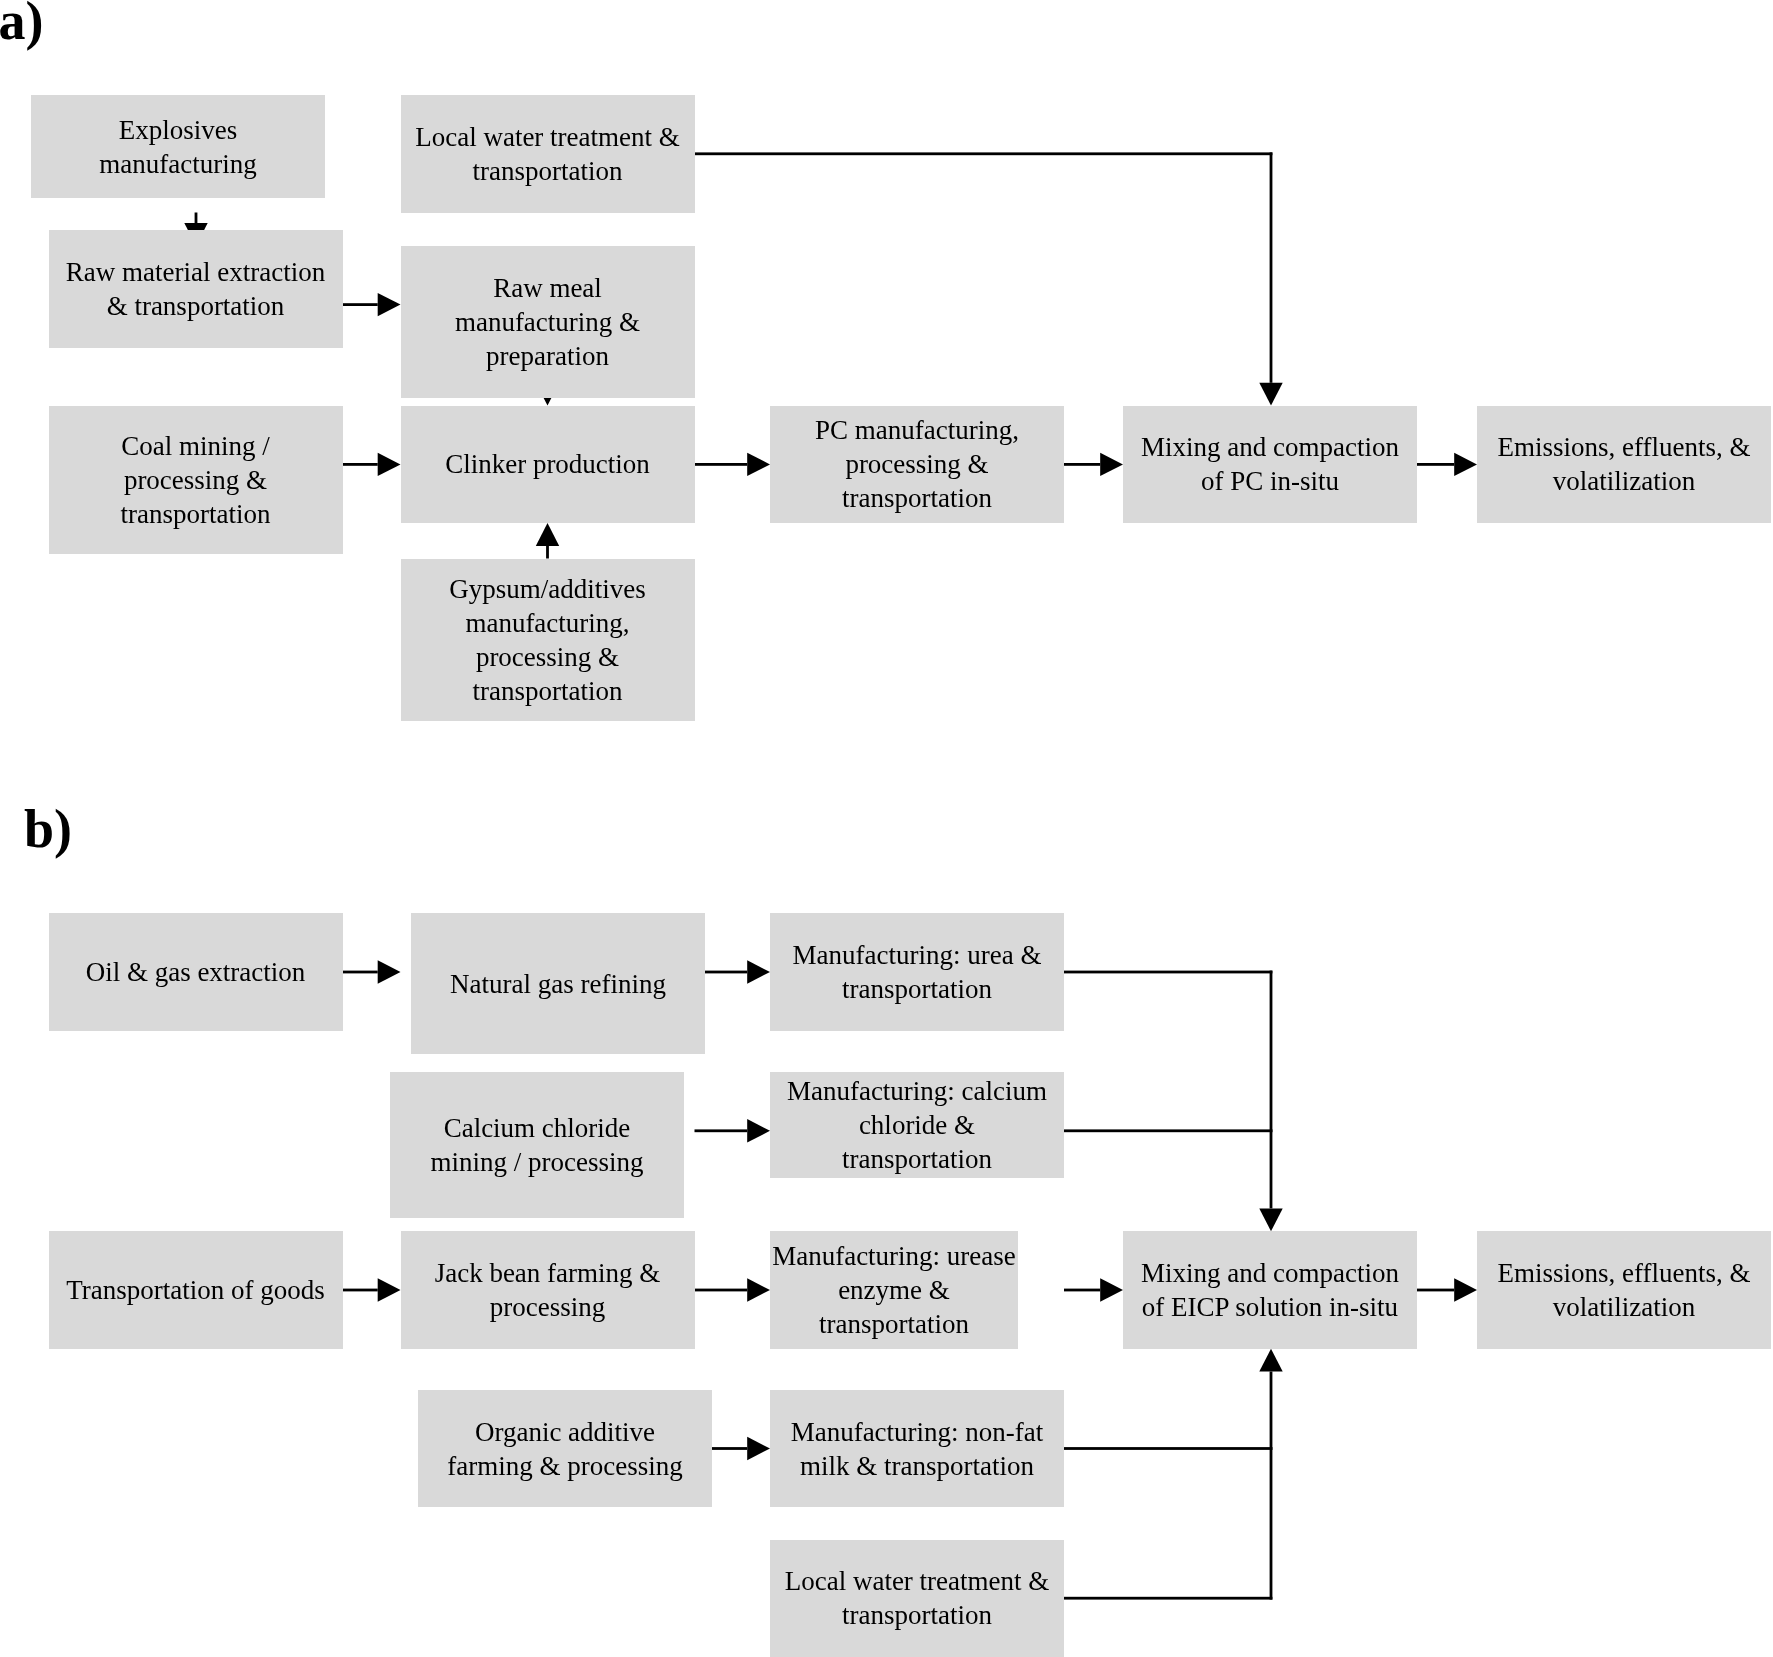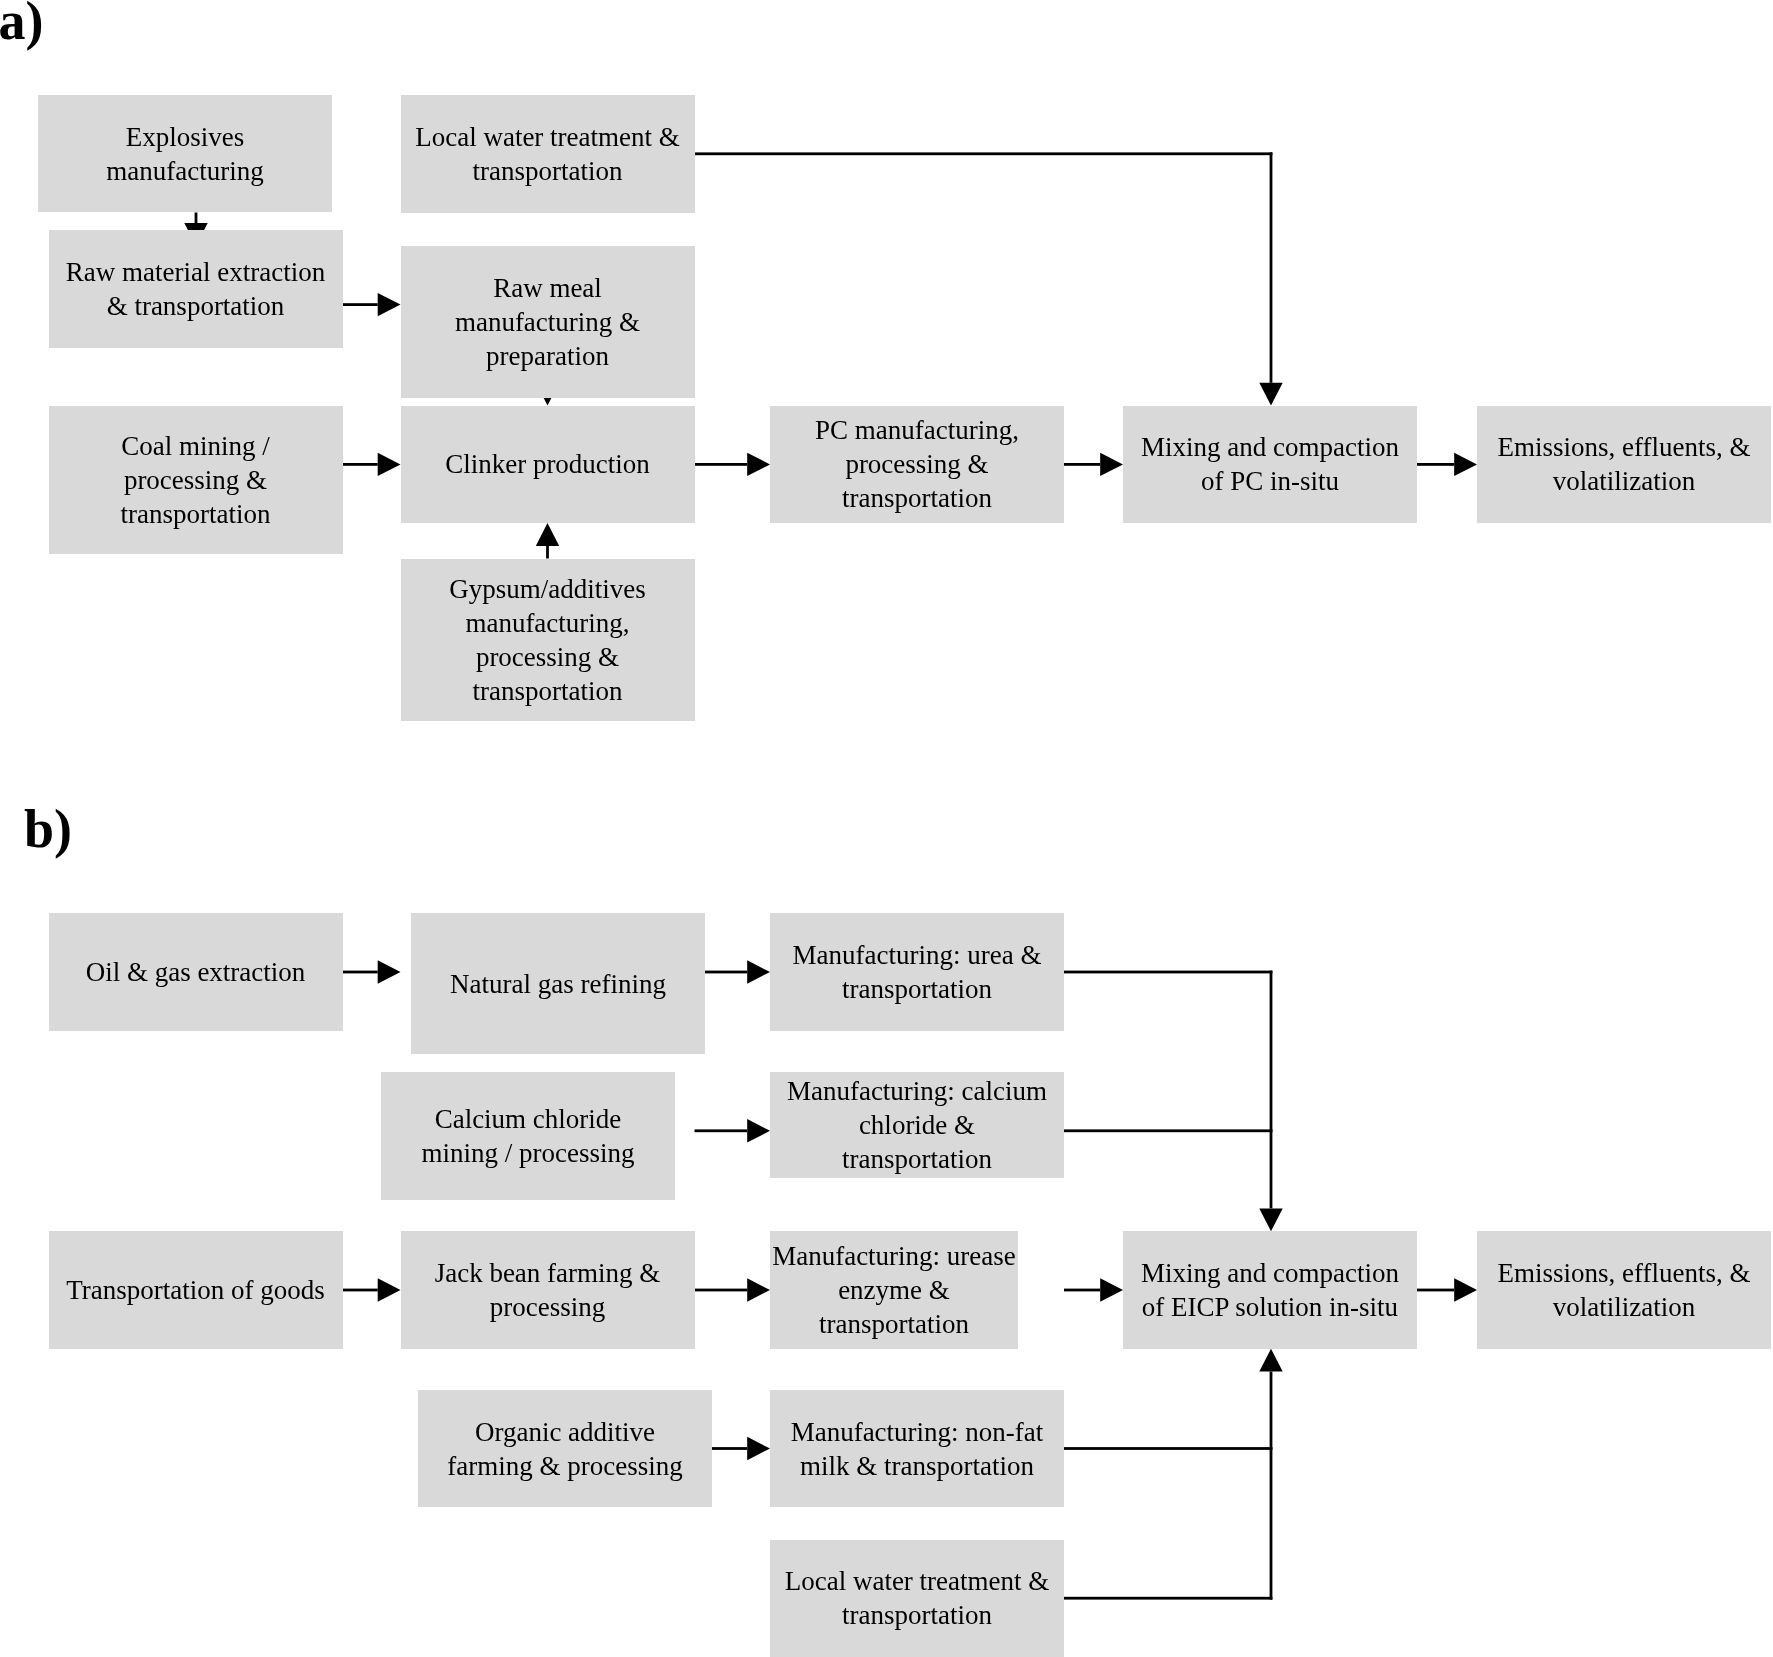--- a/index.html
+++ b/index.html
@@ -112,21 +112,21 @@
     <g>
       <rect x="1064" y="1596.8" width="208.4" height="2.8"></rect>
       <rect x="1269.6" y="1371.5" width="2.8" height="228.1"></rect>
       <polygon points="1259.3,1371.5 1282.7,1371.5 1271,1348.7"></polygon>
     </g>
     </g>
   </svg>
 
   <div class="panel">
     <div class="panel-label" style="left:-1.5px;top:-10px">a)</div>
-    <div class="node" style="left:38px;top:95px;width:294px;height:117px">
+    <div class="node" style="left:31px;top:95px;width:294px;height:103px">
       <div class="node-text">
         <span>Explosives</span>
         <span>manufacturing</span>
       </div>
     </div>
     <div class="node" style="left:400.5px;top:95px;width:294px;height:117.5px">
       <div class="node-text">
         <span>Local water treatment &amp;</span>
         <span>transportation</span>
       </div>
@@ -195,21 +195,21 @@
       <div class="node-text">
         <span>Natural gas refining</span>
       </div>
     </div>
     <div class="node" style="left:770px;top:913.2px;width:294px;height:117.5px">
       <div class="node-text">
         <span>Manufacturing: urea &amp;</span>
         <span>transportation</span>
       </div>
     </div>
-    <div class="node" style="left:381px;top:1072px;width:294px;height:128px">
+    <div class="node" style="left:390px;top:1072px;width:294px;height:146px">
       <div class="node-text">
         <span>Calcium chloride</span>
         <span>mining / processing</span>
       </div>
     </div>
     <div class="node" style="left:770px;top:1072px;width:294px;height:106px">
       <div class="node-text">
         <span>Manufacturing: calcium</span>
         <span>chloride &amp;</span>
         <span>transportation</span>

